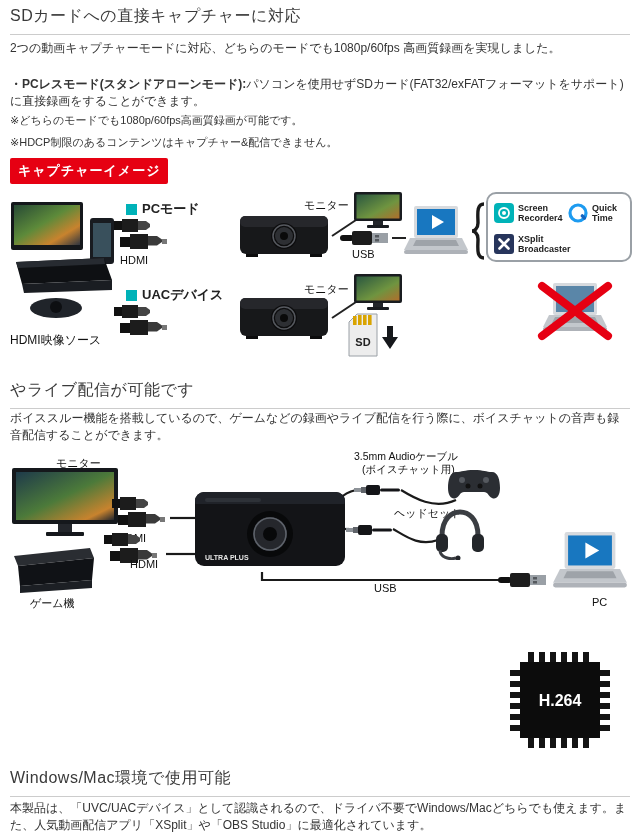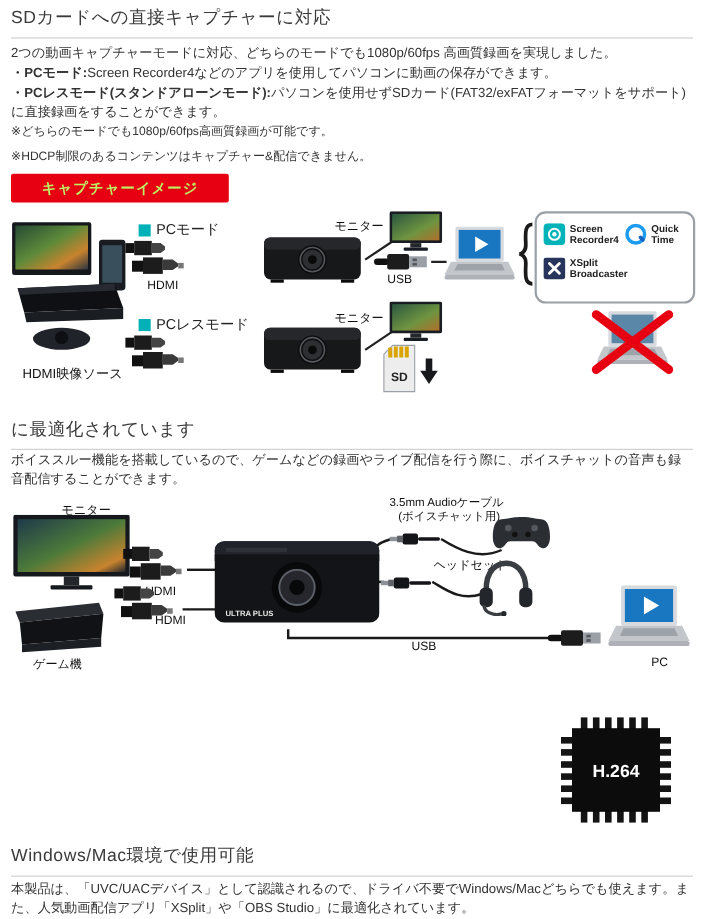--- a/index.html
+++ b/index.html
@@ -3,42 +3,41 @@
 <meta charset="utf-8">
 <style>
 *{margin:0;padding:0;box-sizing:border-box}
 html,body{width:640px;height:835px}
 body{font-family:"Liberation Sans","DejaVu Sans",sans-serif;background:#fff;color:#333;overflow:hidden}
 .page{position:relative;width:640px;height:835px;background:#fff}
 .abs{position:absolute}
 .sec-title{position:absolute;left:10px;width:620px;font-size:16px;font-weight:400;color:#3a3a3a;padding-bottom:7px;border-bottom:1px solid #ccc;letter-spacing:.5px}
 .txt{position:absolute;left:10px;width:620px;font-size:12px;line-height:1.45;color:#333}
 .note{font-size:11px}
-.badge{position:absolute;left:10px;background:#e60012;color:#bef264;font-size:13px;font-weight:bold;padding:4px 28px;border-radius:2px;letter-spacing:1px}
+.badge{position:absolute;left:10px;background:#e60012;color:#ffffff;font-size:13px;font-weight:bold;padding:4px 8px;border-radius:2px;letter-spacing:1px}
 .diagram{position:absolute;left:10px;width:620px}
 .lbl{position:absolute;font-size:11px;color:#111;white-space:nowrap}
-.lbl.c{text-align:center}
-.mode{position:absolute;display:flex;align-items:center;gap:5px;font-size:13px;font-weight:normal;color:#222;white-space:nowrap}
+.lbl.c{text-align:left}
+.mode{position:absolute;display:flex;align-items:center;gap:5px;font-size:13px;font-weight:bold;color:#222;white-space:nowrap}
 .sq{width:11px;height:11px;background:#00b2b8;flex:0 0 auto}
-.apps-box{position:absolute;width:146px;height:84px;border:2px solid #9aa0a6;border-radius:10px;background:#fff}
+.apps-box{position:absolute;width:146px;height:70px;border:2px solid #9aa0a6;border-radius:10px;background:#fff}
 .app{position:absolute;display:flex;align-items:center;gap:4px}
 .app-ic{width:20px;height:20px;flex:0 0 auto}
 .app-nm{font-size:9px;font-weight:bold;line-height:1.15;color:#222;white-space:nowrap}
 .callout{position:absolute;background:#ffe600;border-radius:6px;padding:4px 2px;width:106px;font-size:10px;font-weight:bold;color:#b40000;text-align:center;line-height:1.35;white-space:nowrap}
-.srclbl{position:absolute;font-size:12px;color:#111;text-align:center;white-space:nowrap}
+.srclbl{position:absolute;font-size:12px;color:#111;white-space:nowrap}
 .small{font-size:10.5px;color:#111;position:absolute;white-space:nowrap}
 </style>
 </head>
 <body>
 
 <div class="page">
 
   <h2 class="sec-title" style="top:6px">SDカードへの直接キャプチャーに対応</h2>
   <p class="txt" style="top:40px">2つの動画キャプチャーモードに対応、どちらのモードでも1080p/60fps 高画質録画を実現しました。</p>
-  <p class="txt" style="top:58px"><b>・PCモード:</b><span>Screen Recorder4などのアプリを使用してパソコンに動画の保存ができます。</span></p>
   <p class="txt" style="top:76px"><b>・PCレスモード(スタンドアローンモード):</b><span>パソコンを使用せずSDカード(FAT32/exFATフォーマットをサポート)に直接録画をすることができます。</span></p>
   <p class="txt note" style="top:113px">※どちらのモードでも1080p/60fps高画質録画が可能です。</p>
   <p class="txt note" style="top:135px">※HDCP制限のあるコンテンツはキャプチャー&amp;配信できません。</p>
   <div class="badge" style="top:158px">キャプチャーイメージ</div>
 
   <div class="diagram" style="top:192px;height:190px">
 
     <svg class="abs" style="left:0;top:0" width="620" height="190">
       <g stroke="#222" stroke-width="2" fill="none">
         <path d="M322 44 L346 28"></path>
@@ -182,21 +181,21 @@
         </span>
         <span class="app-nm">
           <div>XSplit</div>
           <div>Broadcaster</div>
         </span>
       </div>
     </div>
 
     <div class="mode" style="left:116px;top:94px">
       <span class="sq"></span>
-      <span>PCレスモード</span>
+      <span>UACデバイス</span>
     </div>
     <div class="abs" style="left:102px;top:112px">
       <svg width="64" height="34" viewBox="0 0 64 34">
         <g>
             <rect x="2" y="3" width="8" height="9" fill="#111"></rect>
             <rect x="10" y="1" width="16" height="13" fill="#1c1c1c"></rect>
             <path d="M26 3 h8 l4 3 v3 l-4 3 h-8 z" fill="#444"></path>
           </g>
         <g>
             <rect x="8" y="19" width="10" height="10" fill="#111"></rect>
@@ -255,21 +254,21 @@
           <rect x="0" y="44" width="64" height="4" rx="2" fill="#aeb2b8"></rect>
         </g>
         <g stroke="#e60012" stroke-width="8" stroke-linecap="round">
           <line x1="10" y1="8" x2="76" y2="58"></line>
             <line x1="76" y1="8" x2="10" y2="58"></line>
         </g>
       </svg>
     </div>
   </div>
 
-  <h2 class="sec-title" style="top:380px">に最適化されています</h2>
+  <h2 class="sec-title" style="top:380px">やライブ配信が可能です</h2>
   <p class="txt" style="top:410px">ボイススルー機能を搭載しているので、ゲームなどの録画やライブ配信を行う際に、ボイスチャットの音声も録音配信することができます。</p>
 
   <div class="diagram" style="top:448px;height:172px">
     <svg class="abs" style="left:0;top:0" width="620" height="172">
       <g stroke="#1a1a1a" stroke-width="2.2" fill="none">
         <path d="M160 70 H186"></path>
         <path d="M156 106 H186"></path>
         <path d="M346 42 C338 44 334 46 331 50"></path>
         <path d="M446 52 C424 62 404 50 391 42"></path>
         <path d="M428 92 C408 99 394 87 383 81"></path>

